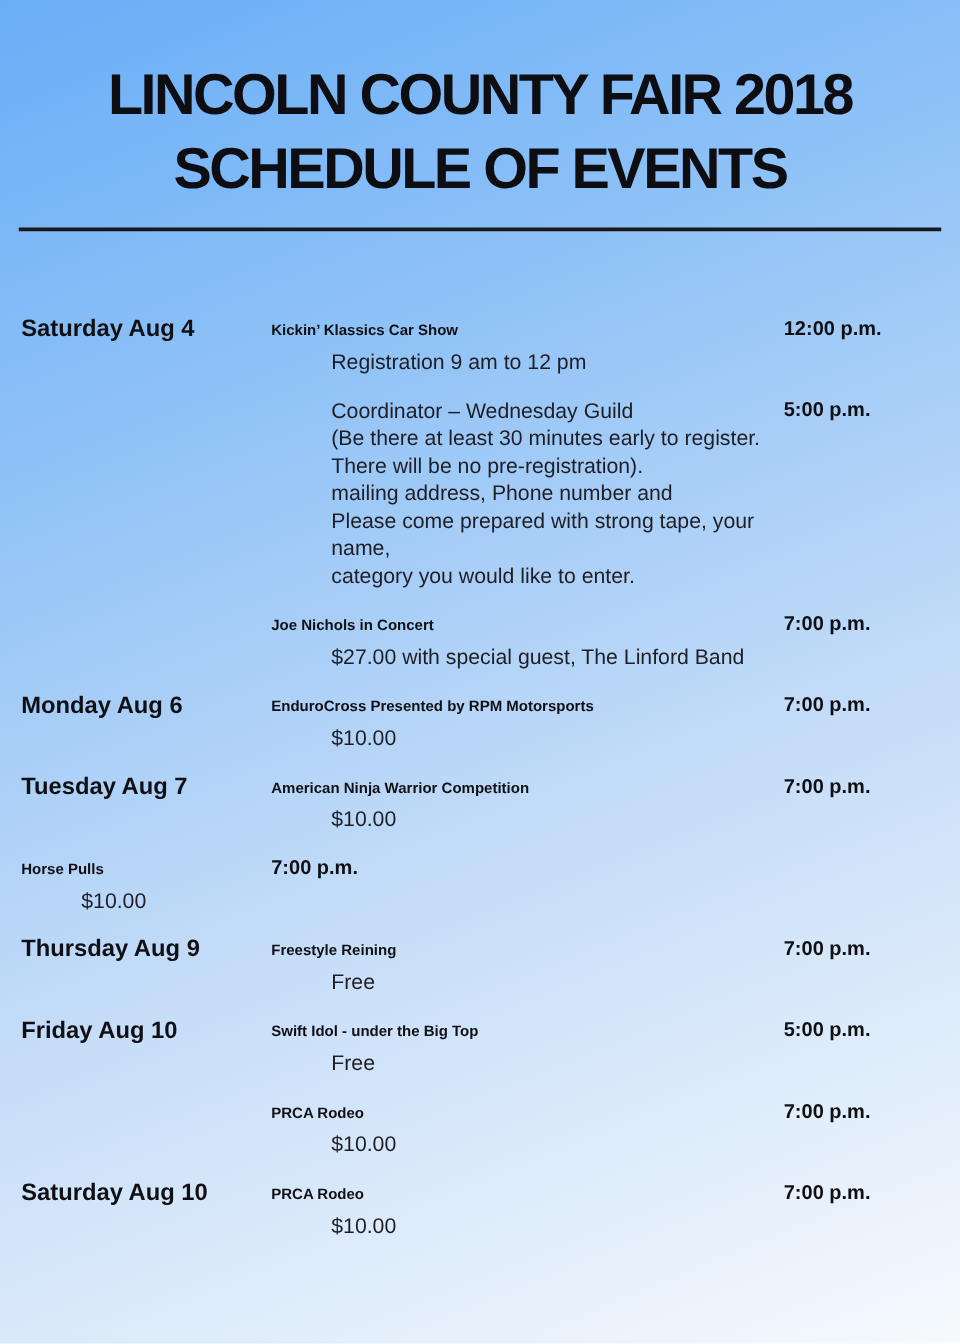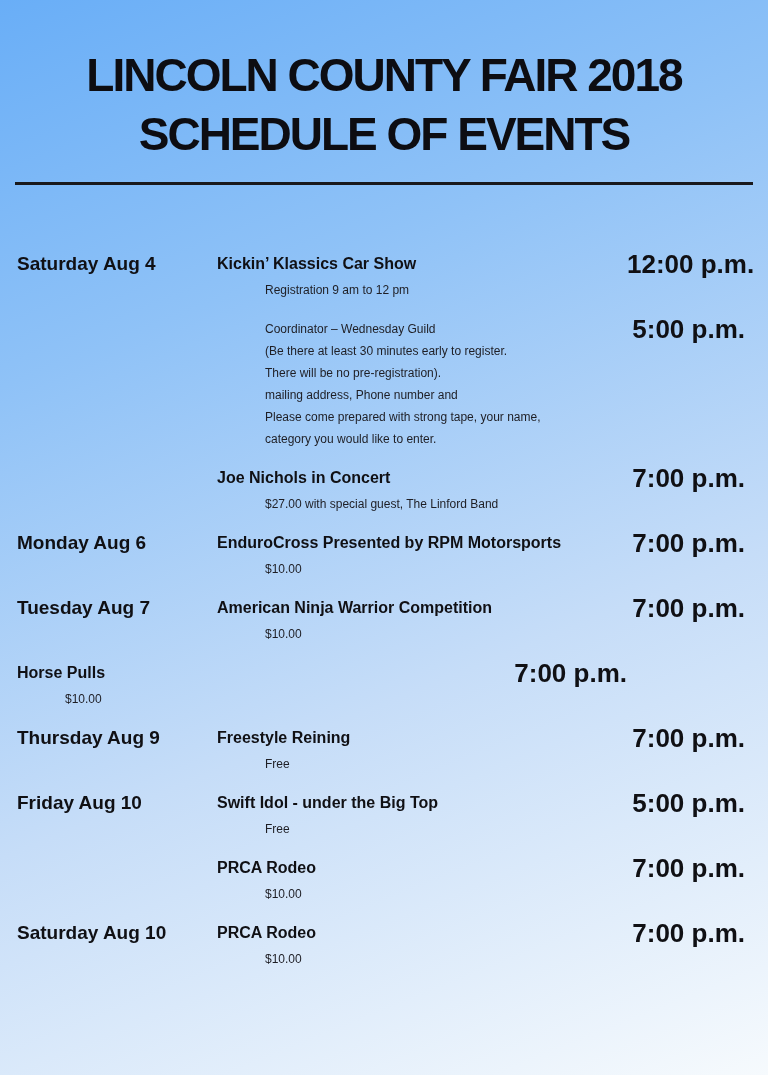--- a/index.html
+++ b/index.html
@@ -34,36 +34,35 @@
     align-items:start;
   }
   .date{
     font-weight:bold;
     font-size:19px;
     line-height:26px;
     white-space:nowrap;
   }
   .event-title{
     font-weight:bold;
-    font-size:16px;
+    font-size:12px;
     line-height:26px;
     white-space:nowrap;
   }
   .event-details{
     margin-left:48px;
     margin-top:2px;
-    font-size:12px;
+    font-size:17px;
     line-height:22px;
     color:#1e1e24;
   }
   .time{
     font-weight:bold;
-    font-size:26px;
+    font-size:16px;
     line-height:26px;
-    text-align:right;
     white-space:nowrap;
   }
 </style>
 </head>
 <body>
 
 <div class="page">
   <header>
     <h1>
       <span>LINCOLN COUNTY FAIR 2018</span>

